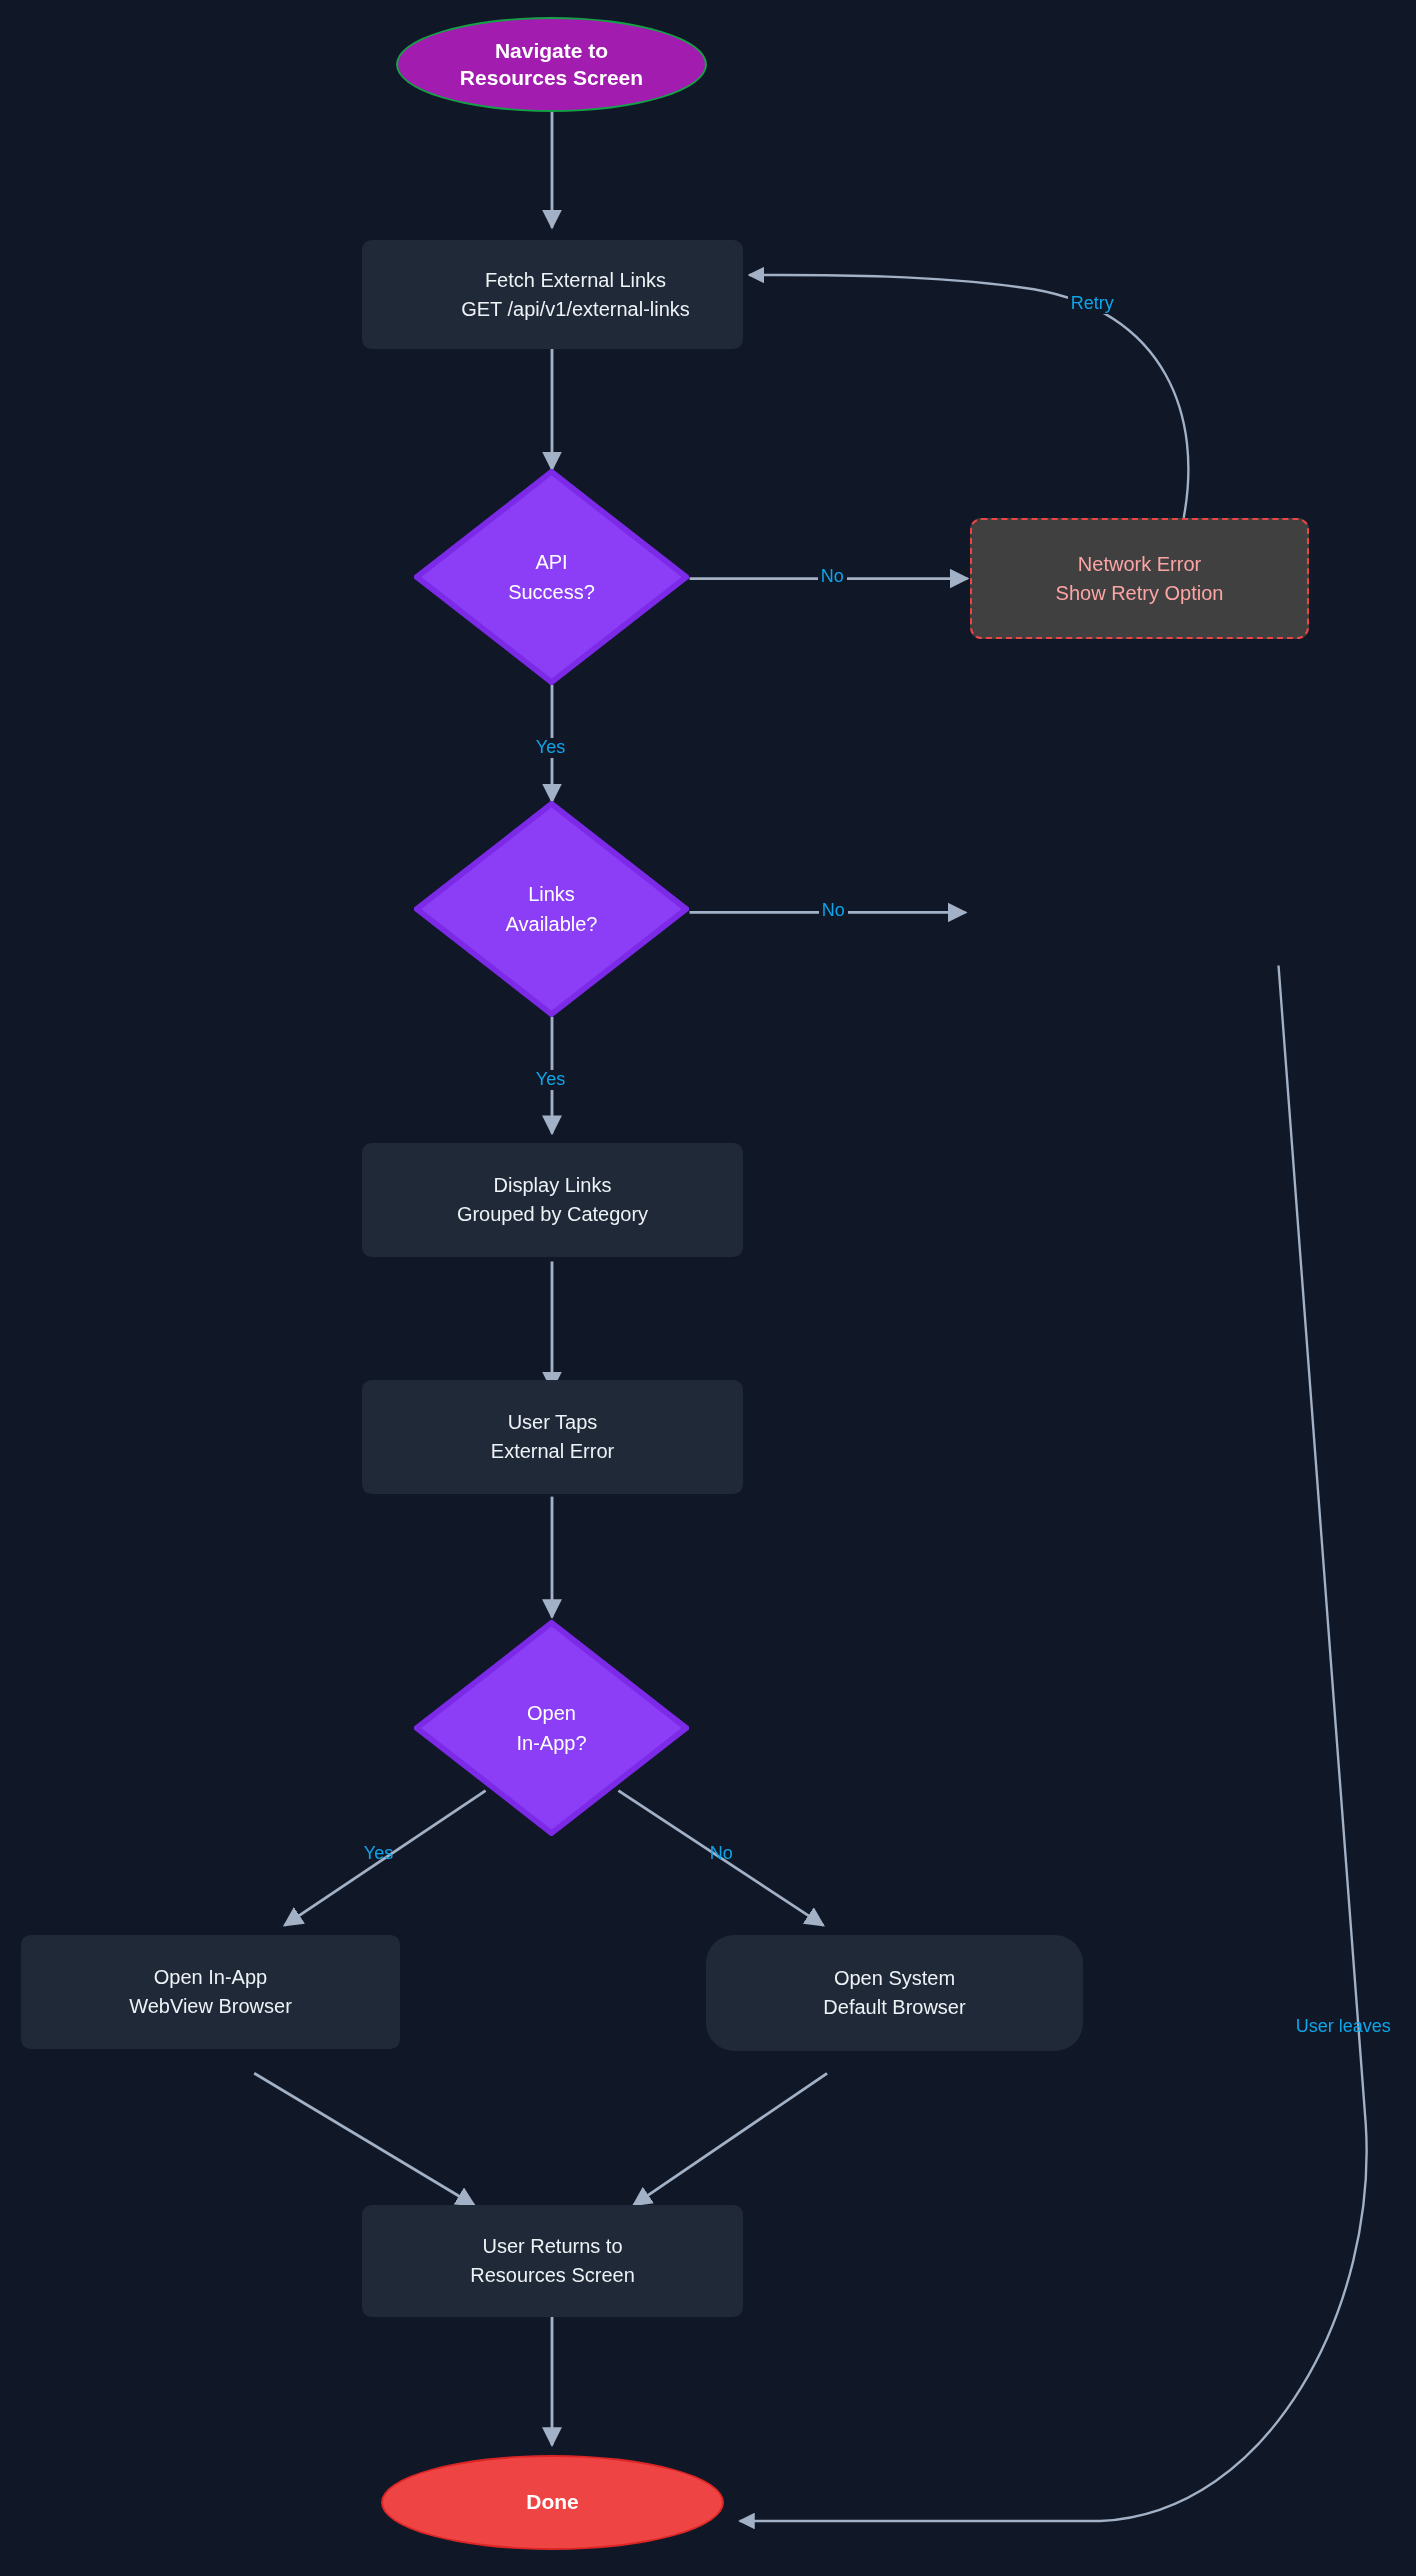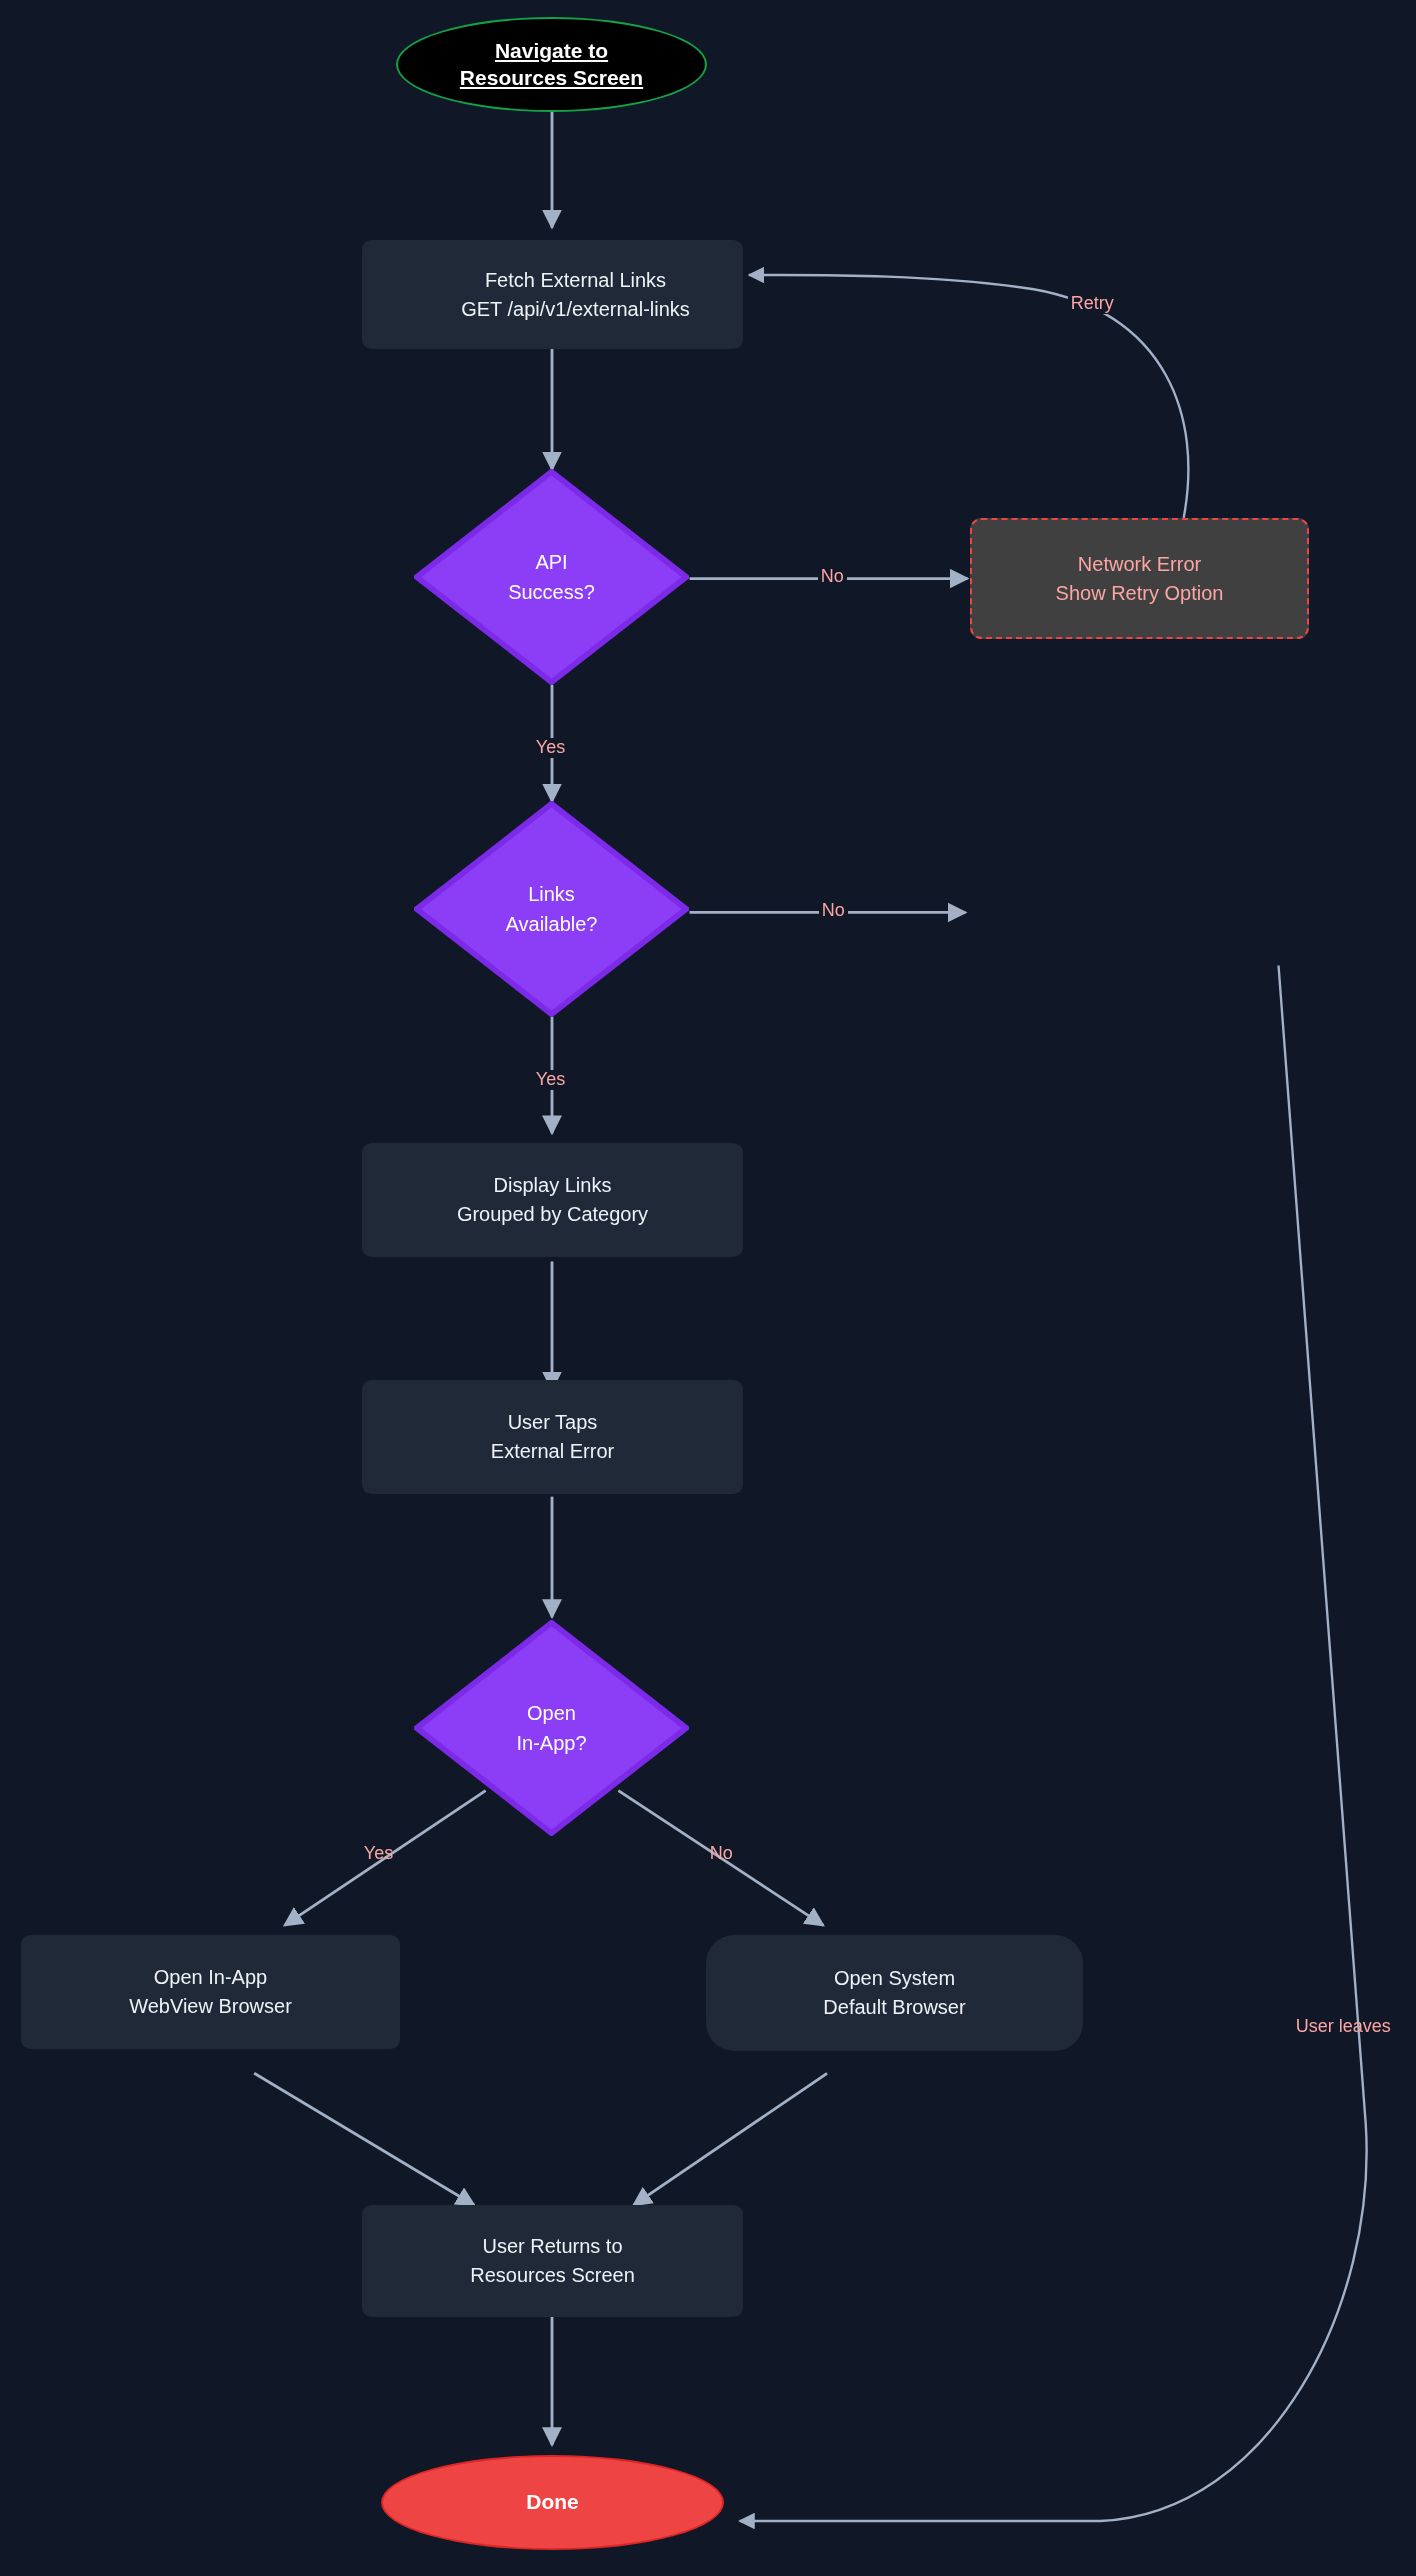--- a/index.html
+++ b/index.html
@@ -38,23 +38,22 @@
   }
   
   .terminal {
     border-radius: 50%;
     font-weight: bold;
     font-size: 21px;
     line-height: 1.25;
     color: #ffffff;
   }
   .terminal.start {
-    background: #000000;
+    background: #a21caf;
     border: 2.8px solid #15a146;
-    text-decoration: underline;
   }
   .terminal.end {
     background: #ef4444;
     border: 2.8px solid #dc2626;
   }
   
   .process {
     background: #1f2937;
     border: 1.9px solid #4b5a६b;
     border-color: #53657c;
@@ -84,21 +83,21 @@
     left: 0; top: 0;
     width: 100%;
     height: 100%;
   }
   .decision .dtext {
     position: relative;
     z-index: 2;
   }
   .edge-label {
     position: absolute;
-    color: #fca5a5;
+    color: #0ea5e9;
     font-size: 18px;
     font-family: "Liberation Sans", sans-serif;
     white-space: nowrap;
     background: #101828;
     padding: 0 2.8px;
     line-height: 1.1;
   }
   .edge-label.nobg { background: transparent; }
 </style>
 </head>

